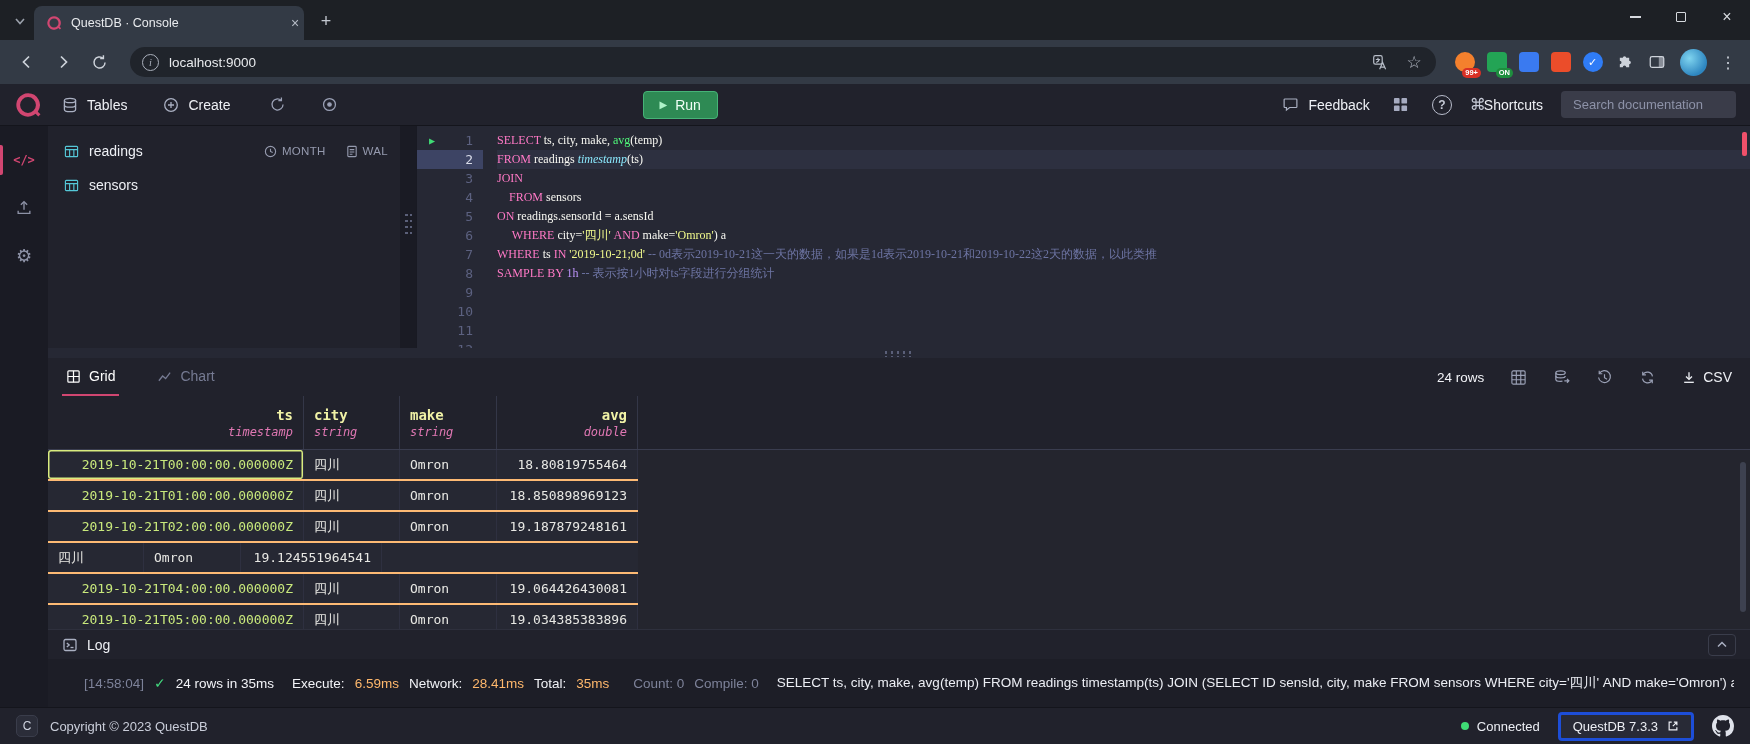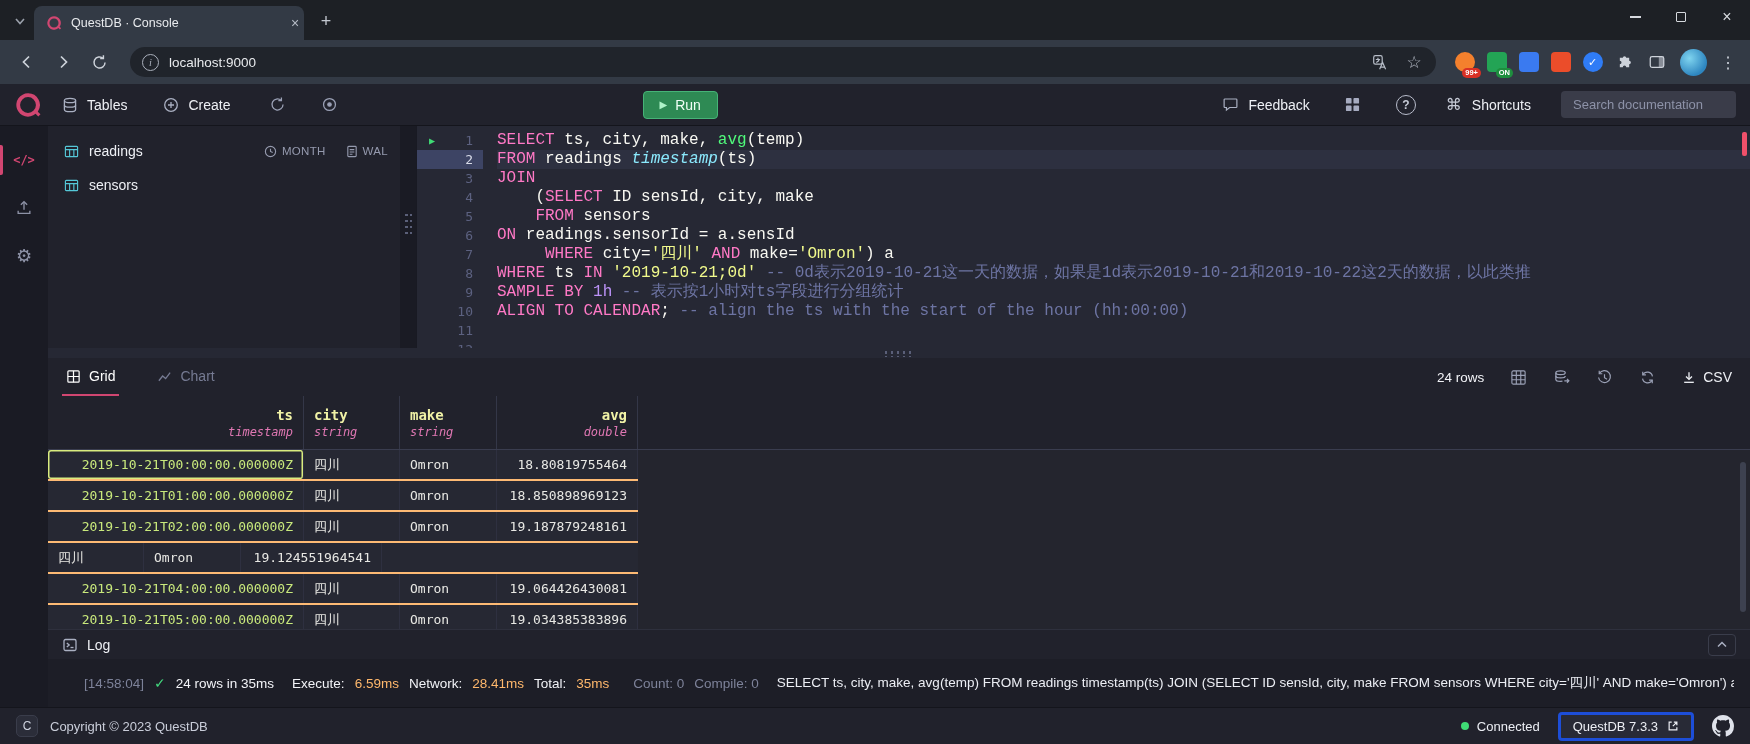--- a/index.html
+++ b/index.html
@@ -41,21 +41,21 @@
 
   
   .app-topbar{height:42px;background:#21222c;border-bottom:1px solid #14151c;display:flex;align-items:center;padding:0 14px;flex:none}
   .qdb-logo{width:28px;height:28px;margin-right:20px}
   .tb-btn{display:flex;align-items:center;gap:9px;color:#eef0f5;font-size:14px}
   .tb-ico{color:#aab0c2}
   .mL36{margin-left:36px}.mL34{margin-left:34px}.mL26{margin-left:26px}
   .icon-btn{width:26px;height:26px;display:flex;align-items:center;justify-content:center;color:#9ba1b6}
   .run-btn{margin-left:300px;display:flex;align-items:center;gap:8px;background:#2e8a54;border:1px solid #46b377;border-radius:4px;padding:5px 16px;color:#f2fff7;font-size:14px}
   .run-play{color:#aef3c8;font-size:10px}
-  .topbar-right{margin-left:auto;display:flex;align-items:center;gap:30px}
+  .topbar-right{margin-left:auto;display:flex;align-items:center;gap:18px}
   .help-circle{width:20px;height:20px;border-radius:50%;border:1.5px solid #b9bdcc;color:#c6cad6;font-size:12px;font-weight:bold;display:flex;align-items:center;justify-content:center}
   .cmd-glyph{font-size:16px;color:#c6cad6;margin-right:-20px}
   .search-doc{width:175px;height:27px;background:#3a3c49;border:none;border-radius:4px;color:#c9cdd9;font-size:13px;padding:0 12px;outline:none;font-family:"Liberation Sans",sans-serif}
   .search-doc::placeholder{color:#8d92a8}
 
   
   .app-body{flex:1;display:flex;min-height:0}
   .rail{width:48px;background:#1a1b24;padding-top:12px;display:flex;flex-direction:column;align-items:stretch;flex:none}
   .rail-item{height:44px;display:flex;align-items:center;justify-content:center;color:#8d92a6;position:relative;margin-bottom:4px}
   .rail-item.active{color:#d14671}
@@ -75,21 +75,21 @@
   .v-divider{width:16px;position:relative}
   .v-grip{position:absolute;left:4px;top:86px;width:8px;height:22px;
           background-image:radial-gradient(circle,#5a5f78 1.2px,transparent 1.5px);background-size:5px 6px}
   .editor{flex:1;background:#262834;display:flex;position:relative;overflow:hidden;border-left:1px solid #191a23}
   .gutter{width:66px;flex:none;padding-top:5px}
   .gline{height:19px;display:flex;align-items:center;justify-content:flex-end;padding-right:10px;position:relative;
          font-family:"DejaVu Sans Mono",monospace;font-size:13px;color:#5c6180}
   .gline.active{background:#3d4464;color:#d8dbe8}
   .runmark{position:absolute;left:12px;color:#3fdc75;font-size:10px}
   .codearea{flex:1;padding:5px 0 0 14px;overflow:hidden}
-  .cline{height:19px;line-height:19px;white-space:pre;font-family:Liberation Mono, monospace;font-size:16px}
+  .cline{height:19px;line-height:19px;white-space:pre;font-family:Liberation Serif, serif;font-size:12px}
   .cline.active{background:rgba(90,98,140,.14)}
   .tk-kw{color:#ff79c6}.tk-fn{color:#50fa7b}.tk-ty{color:#8be9fd;font-style:italic}
   .tk-st{color:#f1fa8c}.tk-co{color:#6d74a3}.tk-nu{color:#bd93f9}.tk-pl{color:#f8f8f2}
   .editor-thumb{position:absolute;right:3px;top:6px;width:5px;height:24px;background:#f0506a;border-radius:2px}
 
   .h-divider{height:10px;background:#262834;position:relative;flex:none}
   .h-grip{position:absolute;left:50%;top:2px;margin-left:-16px;width:32px;height:7px;
           background-image:radial-gradient(circle,#5a5f78 1.2px,transparent 1.5px);background-size:6px 5px}
 
   
@@ -389,27 +389,25 @@
                 <span class="lnum">11</span>
               </div>
               <div class="gline">
                 <span class="lnum">12</span>
               </div>
             </div>
           <div class="codearea">
               <div class="cline"><span class="tk-kw">SELECT</span><span class="tk-pl"> ts, city, make, </span><span class="tk-fn">avg</span><span class="tk-pl">(temp)</span></div>
               <div class="cline active"><span class="tk-kw">FROM</span><span class="tk-pl"> readings </span><span class="tk-ty">timestamp</span><span class="tk-pl">(ts)</span></div>
               <div class="cline"><span class="tk-kw">JOIN</span></div>
-              <div class="cline"><span class="tk-pl">    (</span><span class="tk-kw">SELECT</span><span class="tk-pl"> ID sensId, city, make</span></div>
               <div class="cline"><span class="tk-pl">    </span><span class="tk-kw">FROM</span><span class="tk-pl"> sensors</span></div>
               <div class="cline"><span class="tk-kw">ON</span><span class="tk-pl"> readings.sensorId = a.sensId</span></div>
               <div class="cline"><span class="tk-pl">     </span><span class="tk-kw">WHERE</span><span class="tk-pl"> city=</span><span class="tk-st">'四川'</span><span class="tk-pl"> </span><span class="tk-kw">AND</span><span class="tk-pl"> make=</span><span class="tk-st">'Omron'</span><span class="tk-pl">) a</span></div>
               <div class="cline"><span class="tk-kw">WHERE</span><span class="tk-pl"> ts </span><span class="tk-kw">IN</span><span class="tk-pl"> </span><span class="tk-st">'2019-10-21;0d'</span><span class="tk-pl"> </span><span class="tk-co">-- 0d表示2019-10-21这一天的数据，如果是1d表示2019-10-21和2019-10-22这2天的数据，以此类推</span></div>
               <div class="cline"><span class="tk-kw">SAMPLE BY</span><span class="tk-pl"> </span><span class="tk-nu">1h</span><span class="tk-pl"> </span><span class="tk-co">-- 表示按1小时对ts字段进行分组统计</span></div>
-              <div class="cline"><span class="tk-kw">ALIGN TO CALENDAR</span><span class="tk-pl">; </span><span class="tk-co">-- align the ts with the start of the hour (hh:00:00)</span></div>
               <div class="cline"></div>
               <div class="cline"></div>
             </div>
           <div class="editor-thumb"></div>
         </div>
       </div>
 
       <div class="h-divider">
           <div class="h-grip"></div>
         </div>

